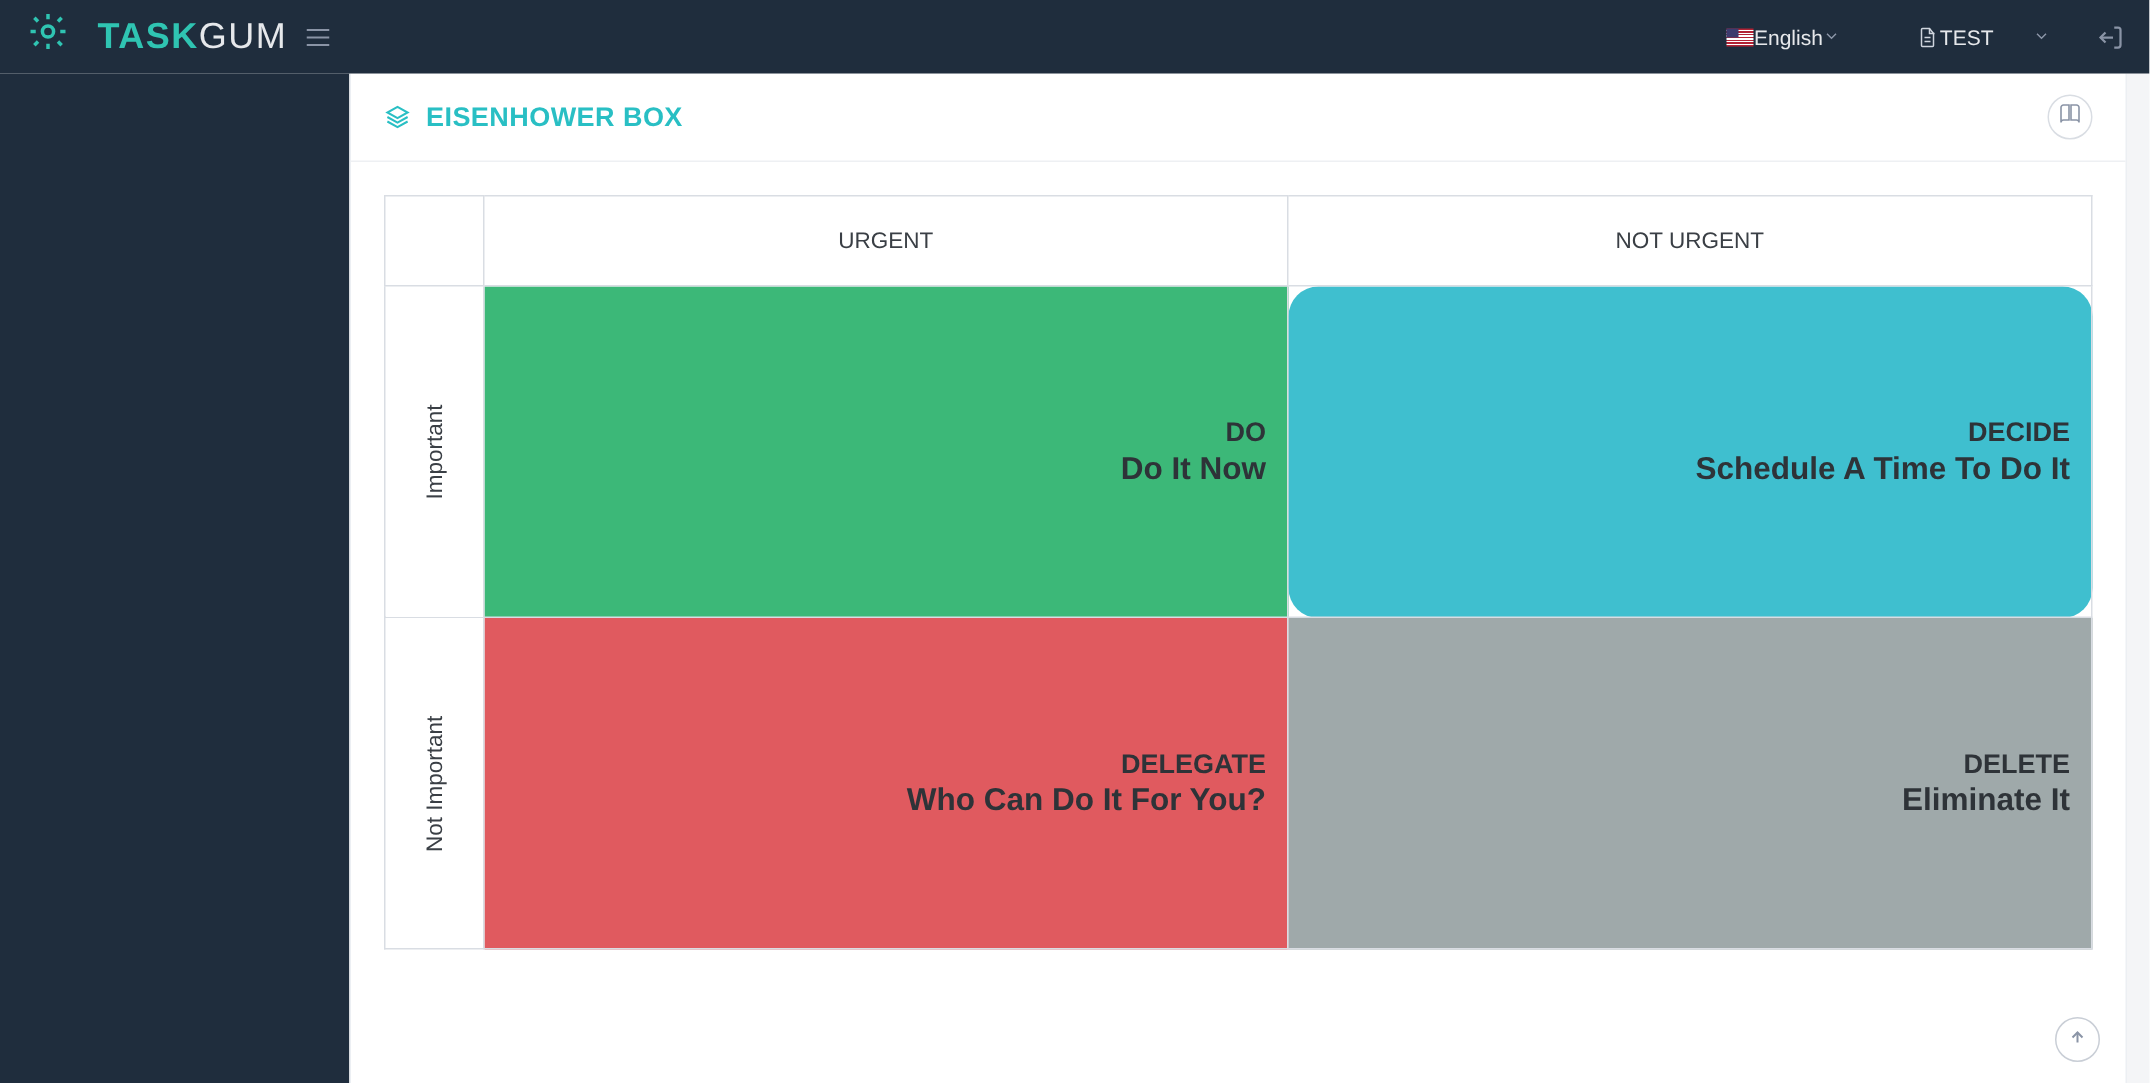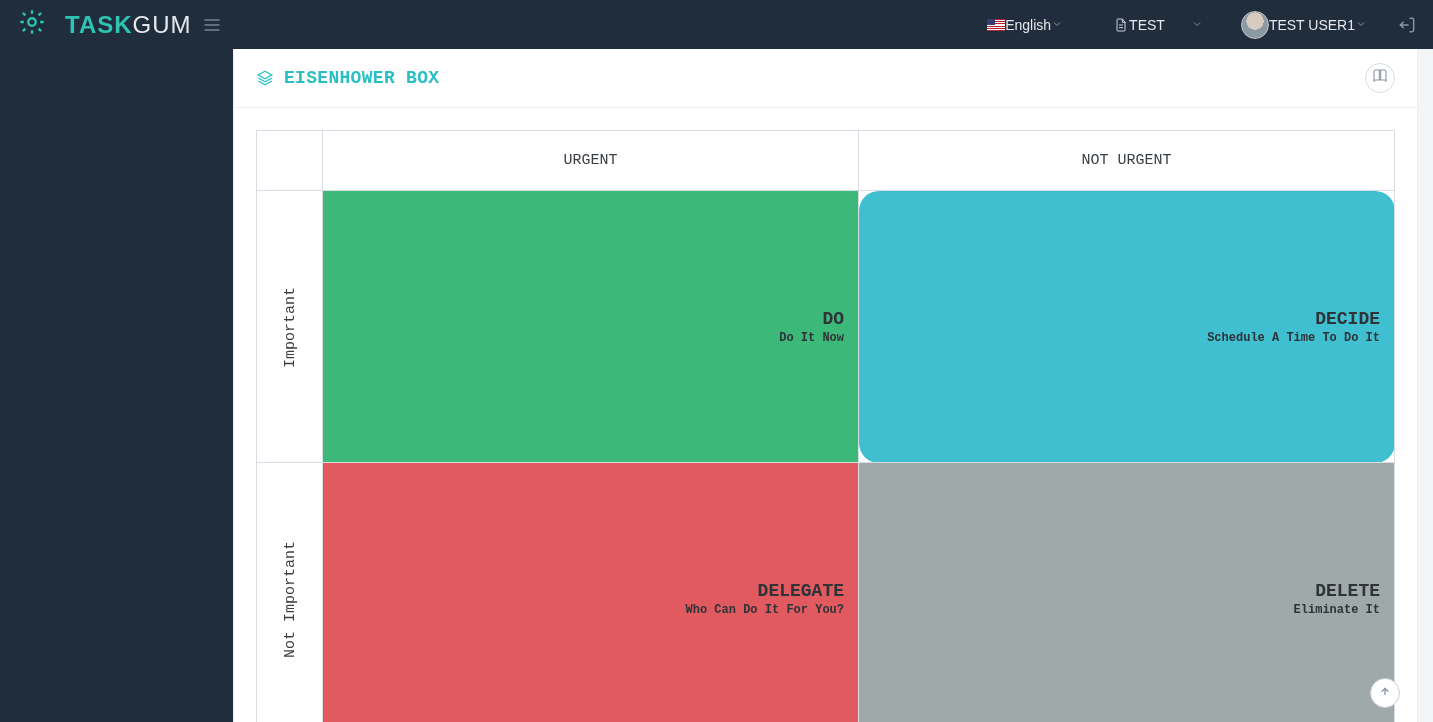--- a/index.html
+++ b/index.html
@@ -58,21 +58,20 @@
   
   .sidebar {
     position: absolute; top: 49px; left: 0; bottom: 0; width: 233px;
     background: #1f2d3d;
   }
 
   
   .main {
     position: absolute; top: 49px; left: 233px; right: 15px; bottom: 0;
     background: #c4b5fd;
-    font-family: Liberation Mono, monospace;
   }
   .panel {
     background: #fff;
     border-left: 1px solid #eceff3;
     border-right: 1px solid #eceff3;
     min-height: 100%;
   }
   .panel-header {
     display: flex; align-items: center; justify-content: space-between;
     padding: 14px 22px;
@@ -96,23 +95,23 @@
   }
   .matrix th, .matrix td { border: 1px solid #d9dde3; }
   .matrix thead th {
     height: 60px; font-weight: 500; font-size: 15px; color:#3a3f45; background:#fff;
   }
   .rowlabel {
     width: 66px; background:#fff; color:#3a3f45; font-weight:400; font-size:15px;
     writing-mode: vertical-rl; transform: rotate(180deg);
     text-align:center; vertical-align:middle; padding: 0 6px;
   }
-  .quad { height: 272px; vertical-align: middle; text-align: right; padding: 0 14px; border:none; }
+  .quad { height: 221px; vertical-align: middle; text-align: right; padding: 0 14px; border:none; }
   .quad .title { font-weight:700; font-size:18px; color:#2e3338; }
-  .quad .sub   { font-weight:700; font-size:12px; color:#2e3338; margin-top:2px; }
+  .quad .sub   { font-weight:700; font-size:21px; color:#2e3338; margin-top:2px; }
   .q-do       { background:#3cb878; }
   .q-decide   { background:#3fbfcf;border-radius:20px; }
   .q-delegate { background:#e05a5f;margin-top:18px; }
   .q-delete   { background:#9fa9aa; }
 
   
   .scroll-top {
     position: absolute; right: 18px; bottom: 14px;
     width: 30px; height: 30px; border-radius: 50%;
     border: 1px solid #c9ced6; background:#fff;
@@ -166,29 +165,20 @@
       </svg>
     </span>
     <span>TEST</span>
     <span style="margin-left:26px">
       <svg class="chev" viewBox="0 0 24 24" fill="none" stroke="#8a94a6" stroke-width="2">
           <polyline points="6 9 12 15 18 9"></polyline>
         </svg>
     </span>
   </div>
 
-  <div class="hdr-item" style="margin-left:18px">
-    <span class="avatar"></span>
-    <span>TEST USER1</span>
-    <span>
-      <svg class="chev" viewBox="0 0 24 24" fill="none" stroke="#8a94a6" stroke-width="2">
-          <polyline points="6 9 12 15 18 9"></polyline>
-        </svg>
-    </span>
-  </div>
 
   <div class="hdr-item" style="margin-left:10px;padding-right:4px">
     <span class="logout-icon">
       <svg viewBox="0 0 24 24" fill="none" stroke="currentColor" stroke-width="1.8">
         <path d="M15 4h3a2 2 0 0 1 2 2v12a2 2 0 0 1-2 2h-3"></path>
         <polyline points="8 8 4 12 8 16"></polyline>
           <line x1="4" y1="12" x2="14" y2="12"></line>
       </svg>
     </span>
   </div>

